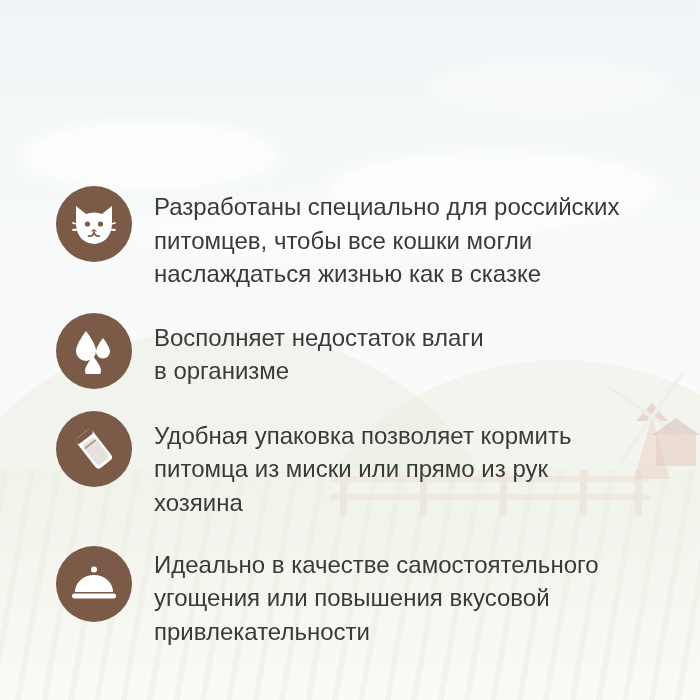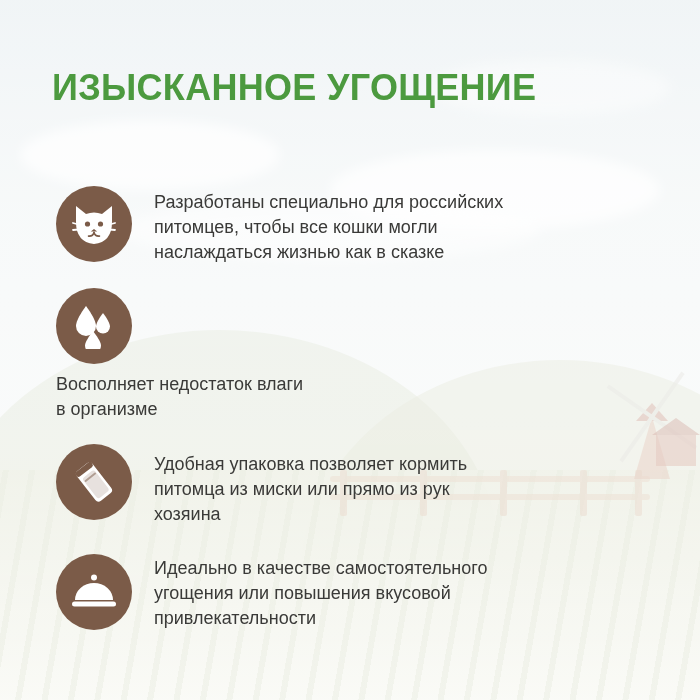--- a/index.html
+++ b/index.html
@@ -172,30 +172,30 @@
     background: #7b5b48;
     display: flex;
     align-items: center;
     justify-content: center;
     margin-right: 22px;
   }
   .badge svg { display: block; }
 
   .feature-text {
     flex: 1 1 auto;
-    font-size: 18px;
+    font-size: 24px;
     line-height: 1.40;
     color: #3a3a38;
     padding-top: 4px;
     white-space: pre-line;
   }
 
   
   .feature.f1 { margin-bottom: 22px; }
-  .feature.f2 { margin-bottom: 22px; flex-direction: column; }
+  .feature.f2 { margin-bottom: 22px; }
   .feature.f3 { margin-bottom: 26px; }
   .feature.f2 .feature-text,
   .feature.f3 .feature-text { padding-top: 8px; }
   .feature.f4 .feature-text { padding-top: 2px; }
 </style>
 </head>
 <body>
 
 <div class="poster">
 
@@ -231,21 +231,20 @@
   <div class="barn">
     <div class="body"></div>
     <div class="roof2"></div>
   </div>
 
   <div class="veil"></div>
 
   <div class="content">
 
     <h1 class="title">
-      <span class="line">ИЗЫСКАННОЕ УГОЩЕНИЕ</span>
     </h1>
 
     <div class="features">
 
       <div class="feature f1">
         <div class="badge">
           <svg width="48" height="44" viewBox="0 0 48 44" aria-hidden="true">
             <path d="M6 4 L6 20 Q6 40 24 42 Q42 40 42 20 L42 4 L32 12 Q24 9 16 12 Z" fill="#ffffff"></path>
             <circle cx="17.5" cy="22" r="2.6" fill="#7b5b48"></circle>
             <circle cx="30.5" cy="22" r="2.6" fill="#7b5b48"></circle>

